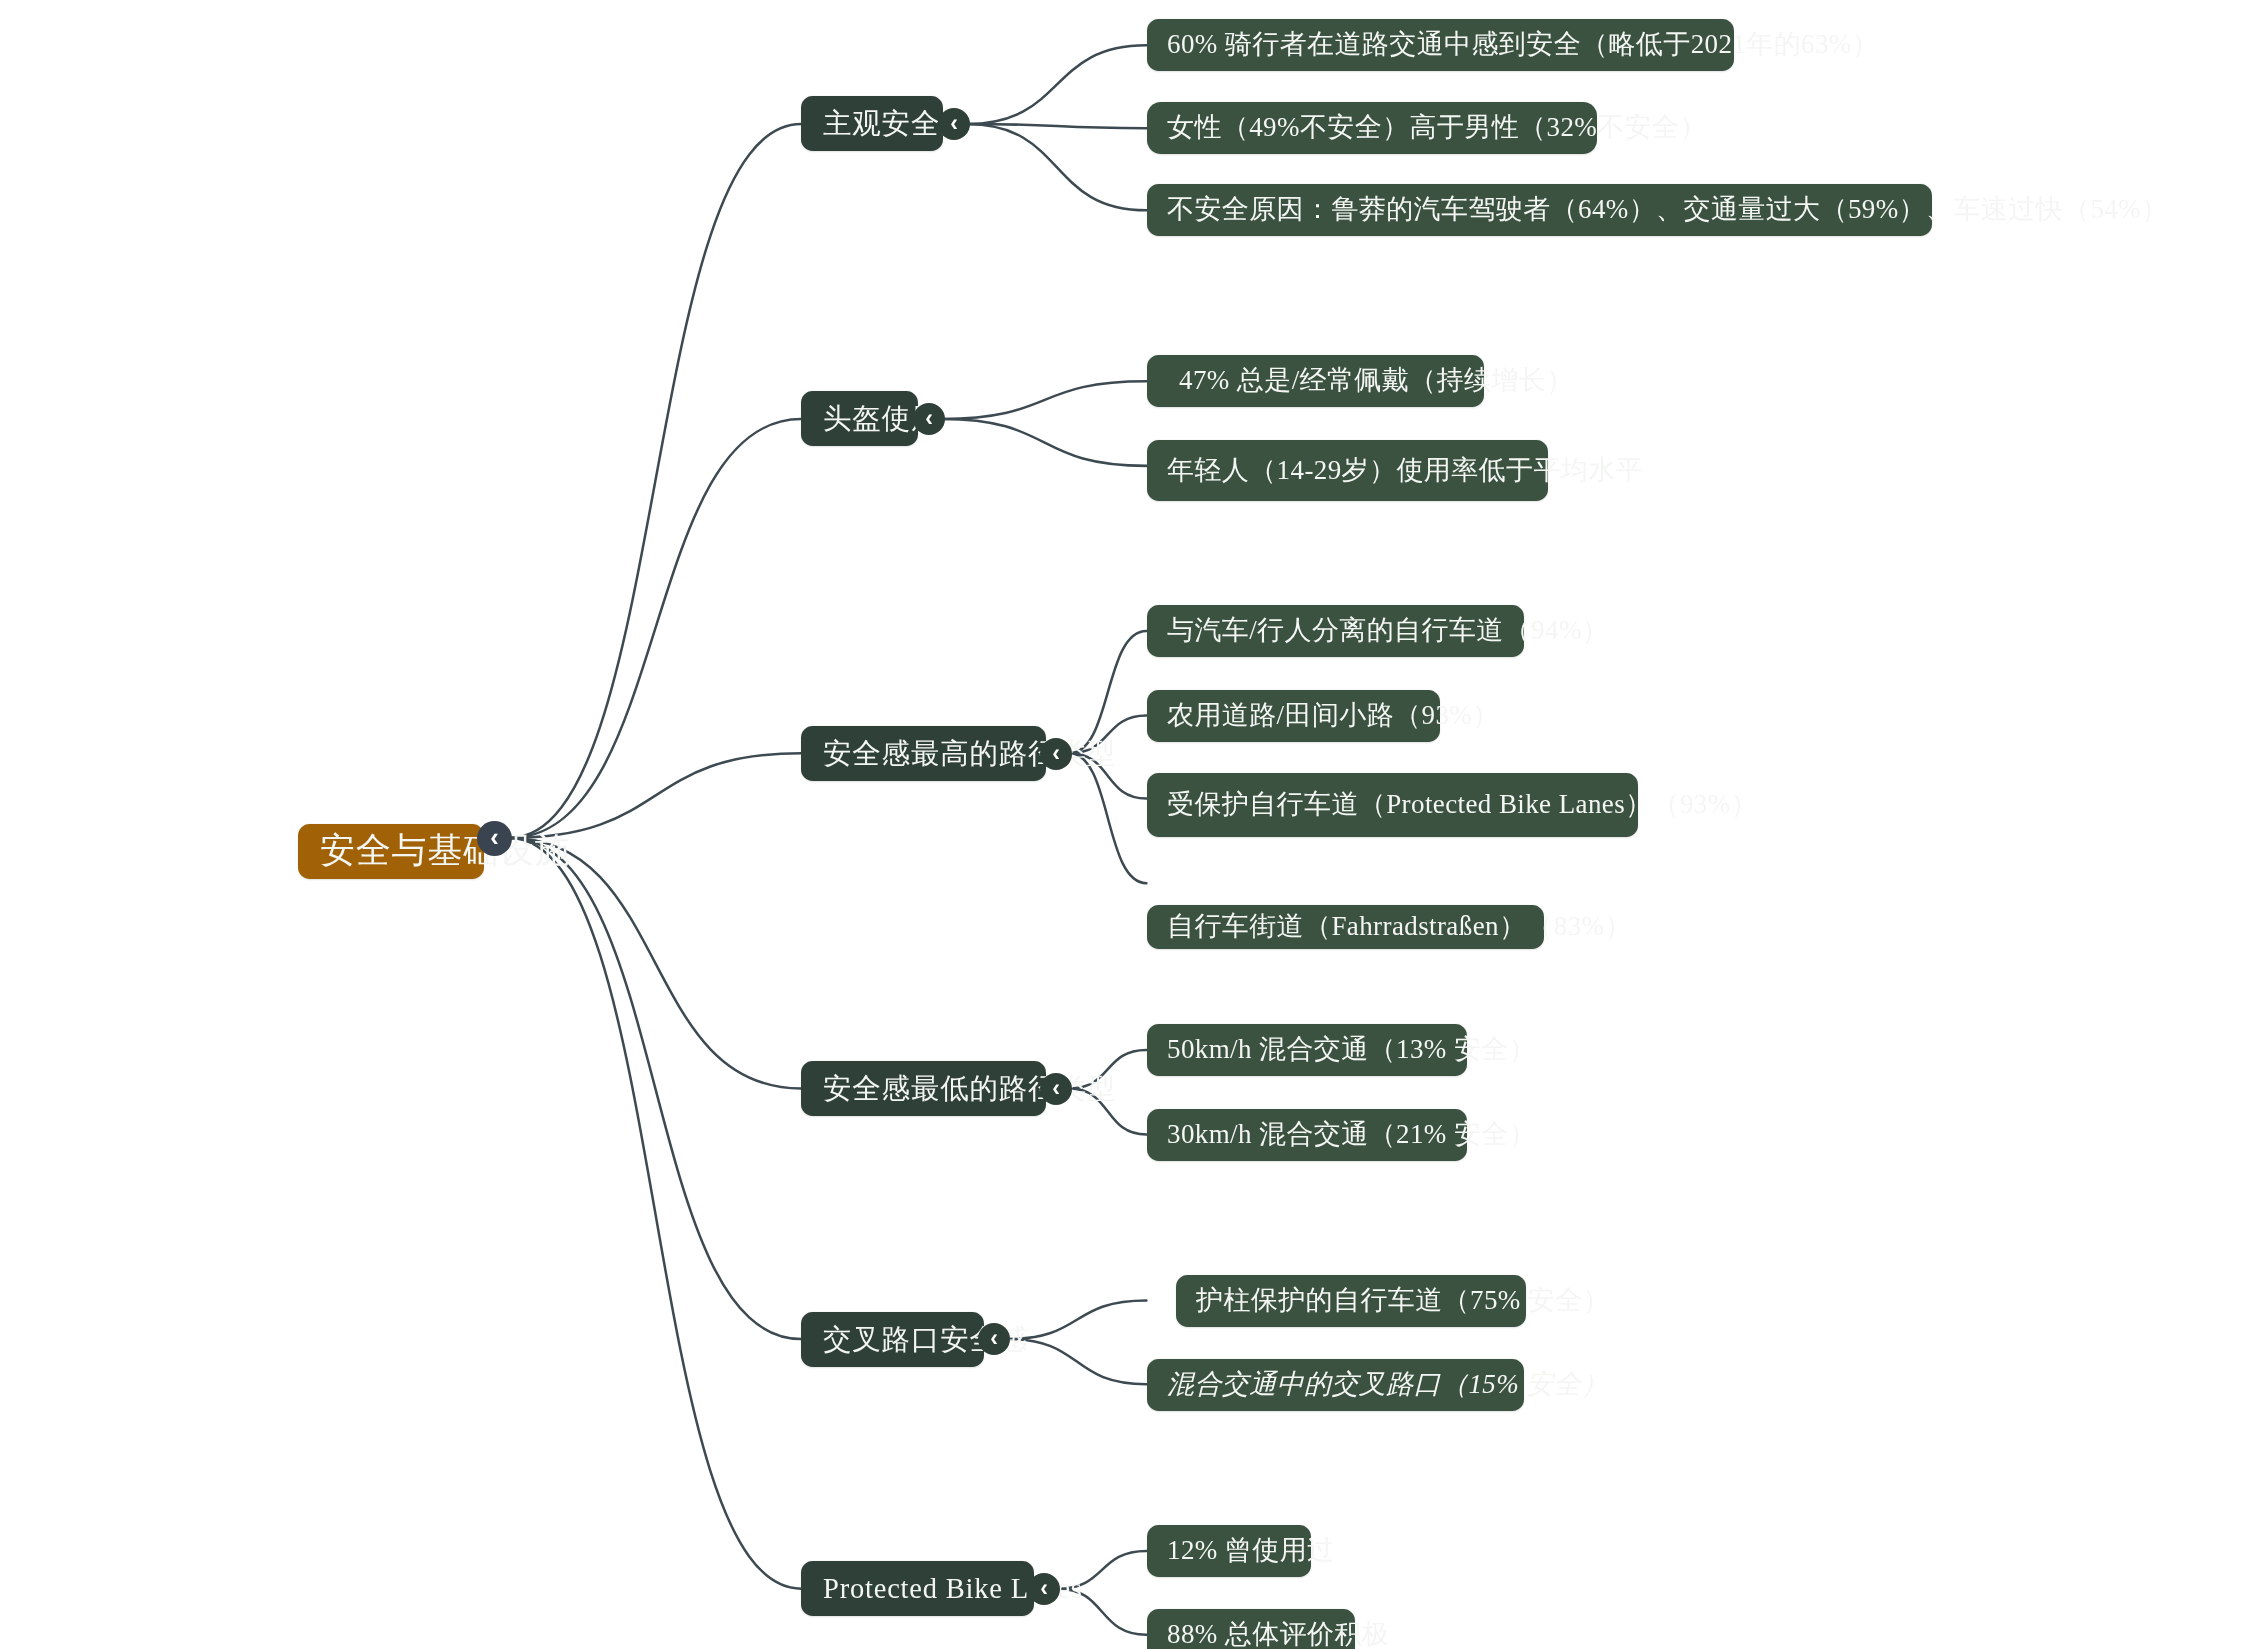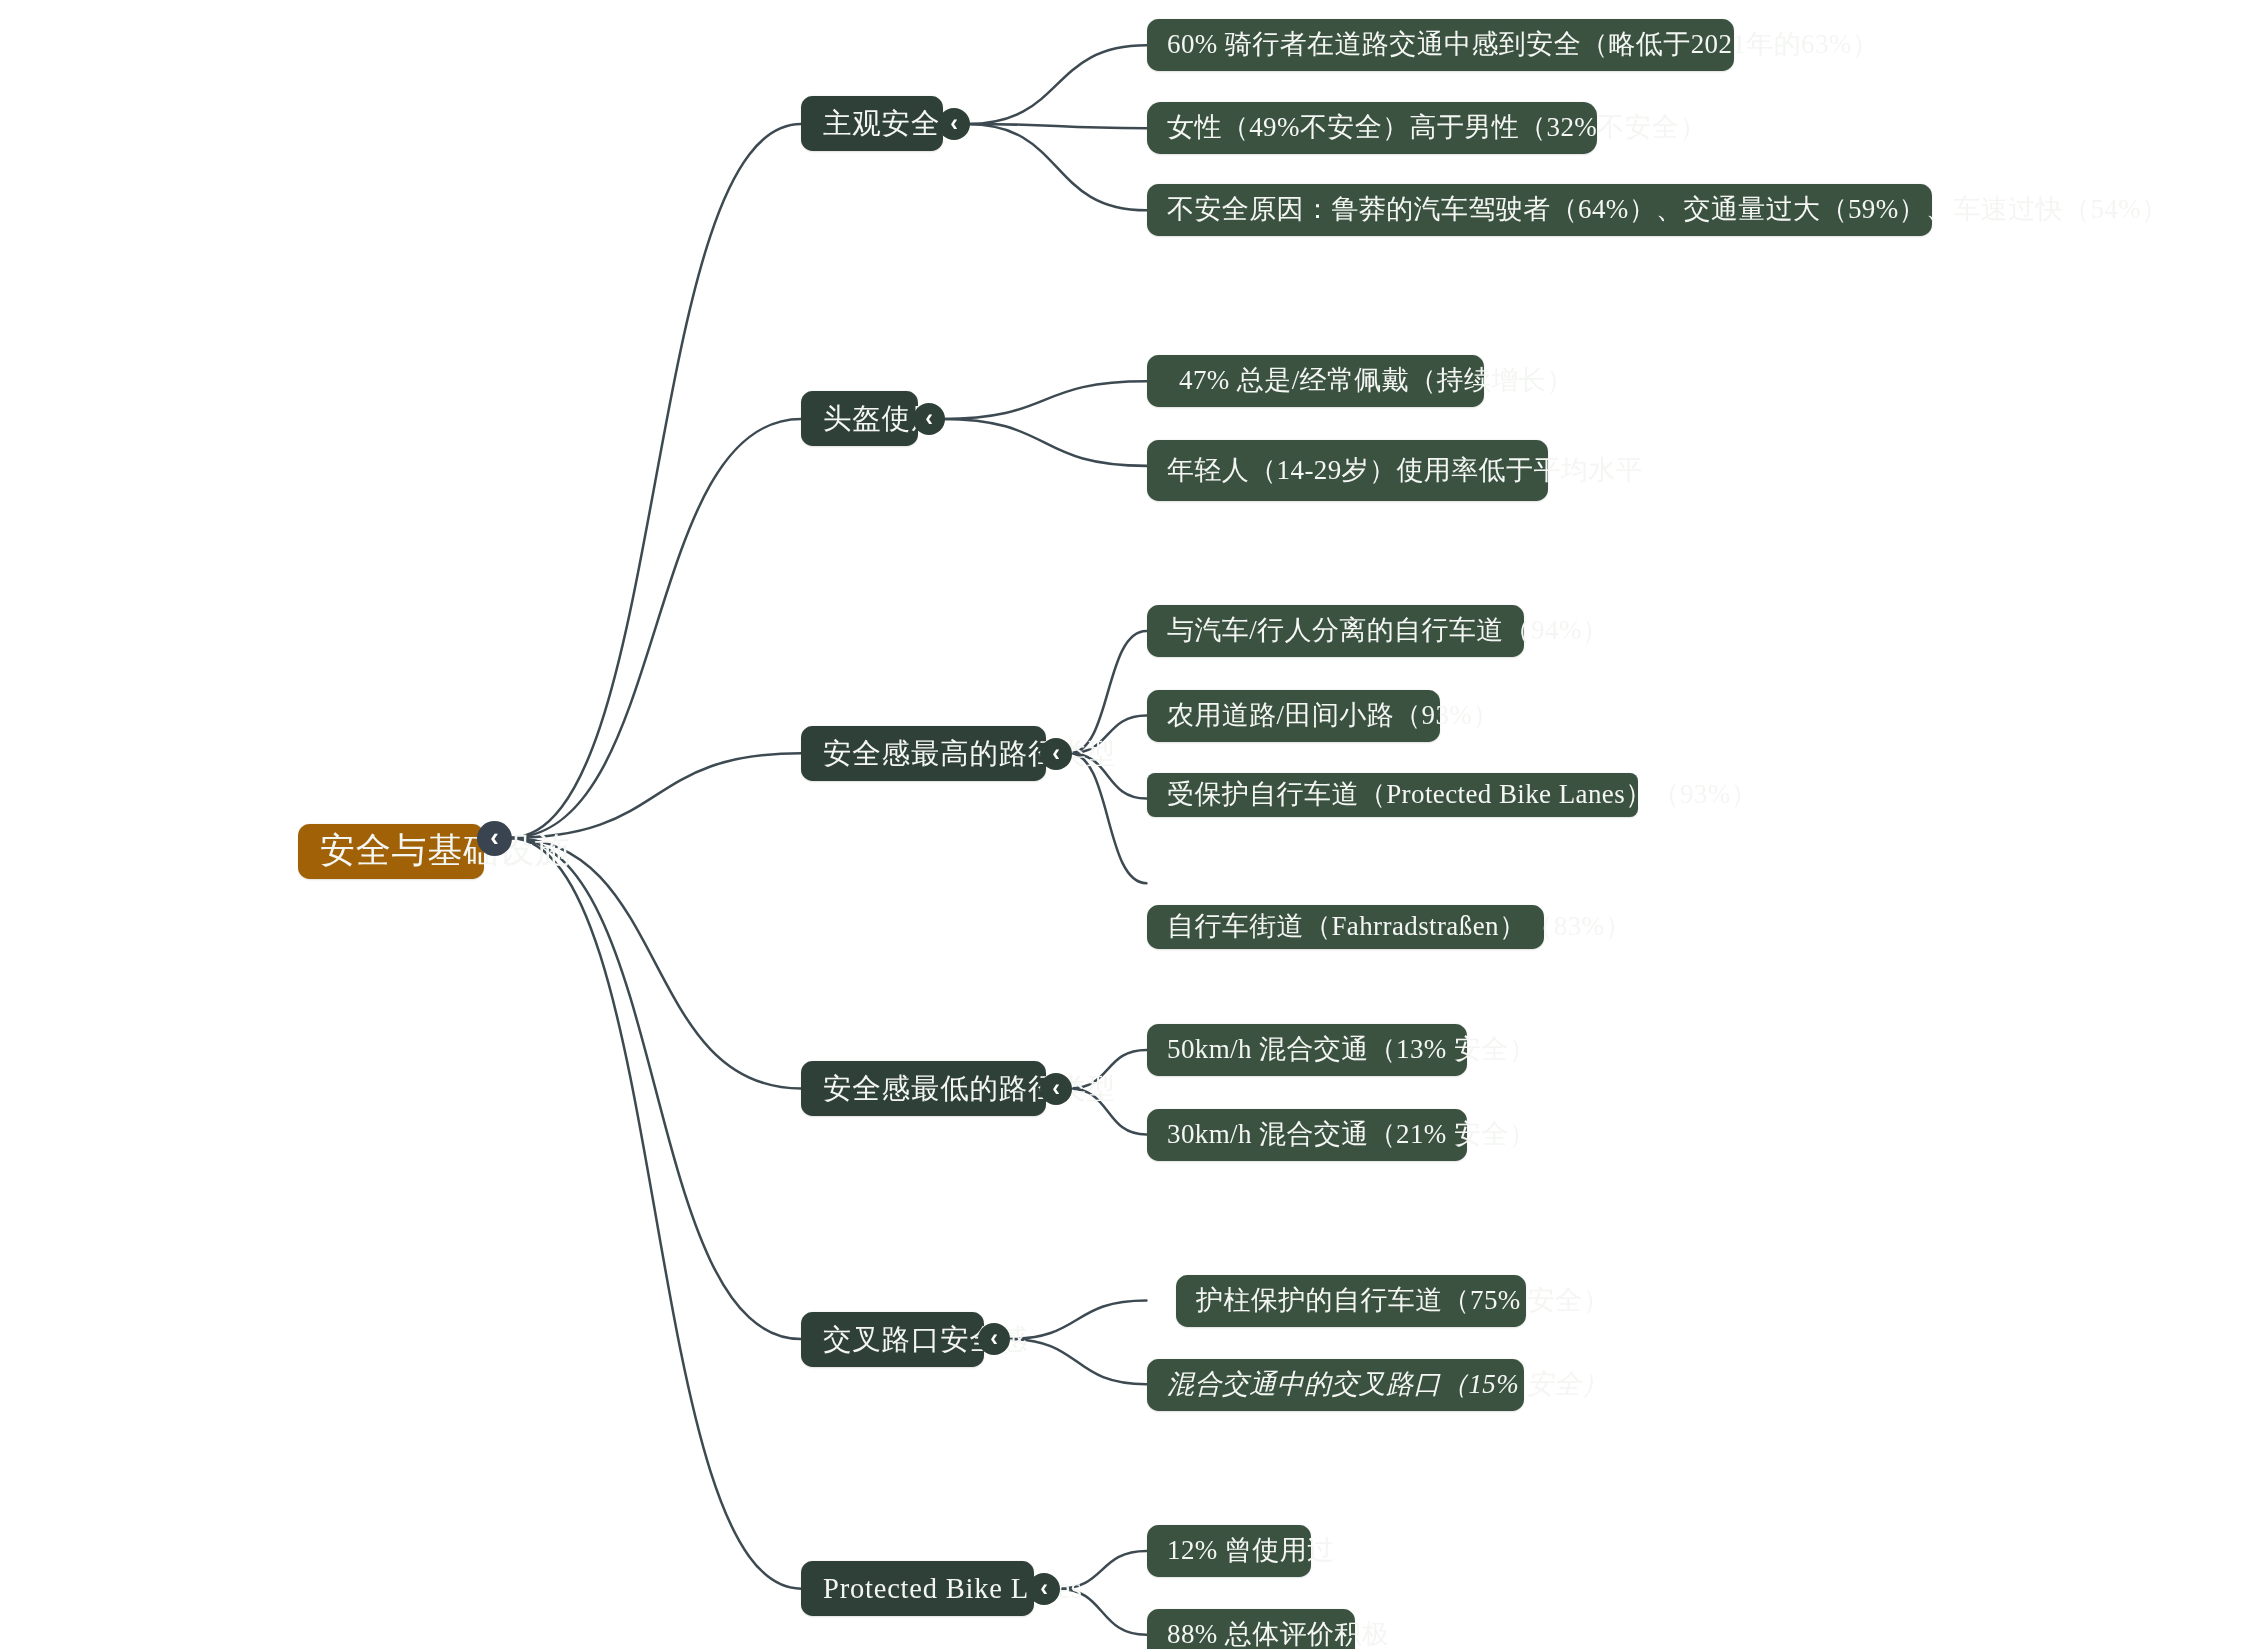--- a/index.html
+++ b/index.html
@@ -145,21 +145,21 @@
       </div>
       <div class="toggle" style="left: 1040px; top: 738px; width: 32px; height: 32px; font-size: 23px;">
         <span>‹</span>
       </div>
       <div class="node node-leaf" style="left: 1147px; top: 605px; width: 377px; height: 52px;">
         <span class="label">与汽车/行人分离的自行车道（94%）</span>
       </div>
       <div class="node node-leaf" style="left: 1147px; top: 690px; width: 293px; height: 52px;">
         <span class="label">农用道路/田间小路（93%）</span>
       </div>
-      <div class="node node-leaf" style="left: 1147px; top: 773px; width: 491px; height: 44px; border-radius: 8px;">
+      <div class="node node-leaf" style="left: 1147px; top: 773px; width: 491px; height: 64px;">
         <span class="label">受保护自行车道（Protected Bike Lanes）（93%）</span>
       </div>
       <div class="node node-leaf" style="left: 1147px; top: 857px; width: 397px; height: 44px; margin-top: 48px;">
         <span class="label">自行车街道（Fahrradstraßen）（83%）</span>
       </div>
       <div class="node node-branch" style="left: 801px; top: 1061px; width: 245px; height: 55px;">
         <span class="label">安全感最低的路径类型</span>
       </div>
       <div class="toggle" style="left: 1040px; top: 1073px; width: 32px; height: 32px; font-size: 23px;">
         <span>‹</span>

